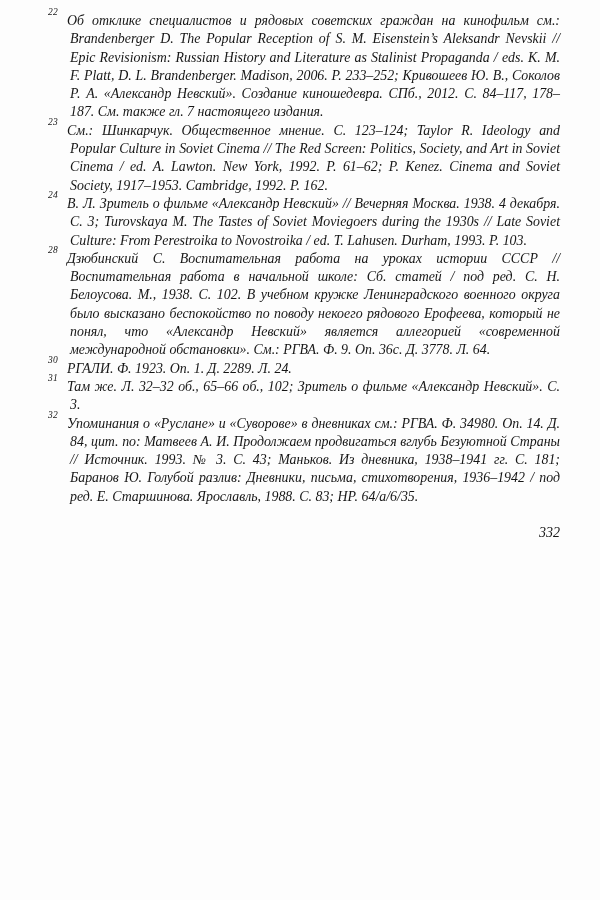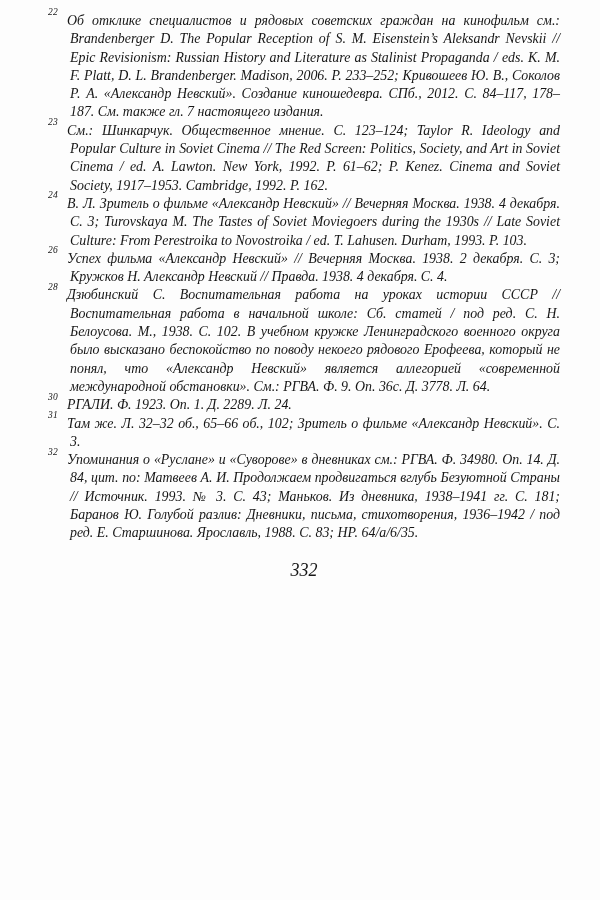--- a/index.html
+++ b/index.html
@@ -36,39 +36,38 @@
     line-height: 0;
     position: relative;
     top: -4px;
     min-width: 13px;
     margin-right: 6px;
     text-indent: 0;
     letter-spacing: 0.3px;
   }
   .page-number {
     margin-top: 18px;
-    font-size: 18px;
+    font-size: 14px;
     line-height: 18px;
-    text-align: center;
+    text-align: right;
   }
 </style>
 </head>
 <body>
 
 <div class="page">
   <div class="notes">
 
     <p class="note"><sup class="note-num">22</sup><span>Об отклике специалистов и рядовых советских граждан на кинофильм см.: Brandenberger D. The Popular Reception of S. M. Eisenstein’s Aleksandr Nevskii // Epic Revisionism: Russian History and Literature as Stalinist Propaganda / eds. K. M. F. Platt, D. L. Brandenberger. Madison, 2006. P. 233–252; Кривошеев Ю. В., Соколов Р. А. «Александр Невский». Создание киношедевра. СПб., 2012. С. 84–117, 178–187. См. также гл. 7 настоящего издания.</span></p>
 
     <p class="note"><sup class="note-num">23</sup><span>См.: Шинкарчук. Общественное мнение. С. 123–124; Taylor R. Ideology and Popular Culture in Soviet Cinema // The Red Screen: Politics, Society, and Art in Soviet Cinema / ed. A. Lawton. New York, 1992. P. 61–62; P. Kenez. Cinema and Soviet Society, 1917–1953. Cambridge, 1992. P. 162.</span></p>
 
     <p class="note"><sup class="note-num">24</sup><span>В. Л. Зритель о фильме «Александр Невский» // Вечерняя Москва. 1938. 4 декабря. С. 3; Turovskaya M. The Tastes of Soviet Moviegoers during the 1930s // Late Soviet Culture: From Perestroika to Novostroika / ed. T. Lahusen. Durham, 1993. P. 103.</span></p>
 
 
-    <p class="note"><sup class="note-num">26</sup><span>Успех фильма «Александр Невский» // Вечерняя Москва. 1938. 2 декабря. С. 3; Кружков Н. Александр Невский // Правда. 1938. 4 декабря. С. 4.</span></p>
 
 
     <p class="note"><sup class="note-num">28</sup><span>Дзюбинский С. Воспитательная работа на уроках истории СССР // Воспитательная работа в начальной школе: Сб. статей / под ред. С. Н. Белоусова. М., 1938. С. 102. В учебном кружке Ленинградского военного округа было высказано беспокойство по поводу некоего рядового Ерофеева, который не понял, что «Александр Невский» является аллегорией «современной международной обстановки». См.: РГВА. Ф. 9. Оп. 36с. Д. 3778. Л. 64.</span></p>
 
 
     <p class="note"><sup class="note-num">30</sup><span>РГАЛИ. Ф. 1923. Оп. 1. Д. 2289. Л. 24.</span></p>
 
     <p class="note"><sup class="note-num">31</sup><span>Там же. Л. 32–32 об., 65–66 об., 102; Зритель о фильме «Александр Невский». С. 3.</span></p>
 
     <p class="note"><sup class="note-num">32</sup><span>Упоминания о «Руслане» и «Суворове» в дневниках см.: РГВА. Ф. 34980. Оп. 14. Д. 84, цит. по: Матвеев А. И. Продолжаем продвигаться вглубь Безуютной Страны // Источник. 1993. № 3. С. 43; Маньков. Из дневника, 1938–1941 гг. С. 181; Баранов Ю. Голубой разлив: Дневники, письма, стихотворения, 1936–1942 / под ред. Е. Старшинова. Ярославль, 1988. С. 83; НР. 64/а/6/35.</span></p>

